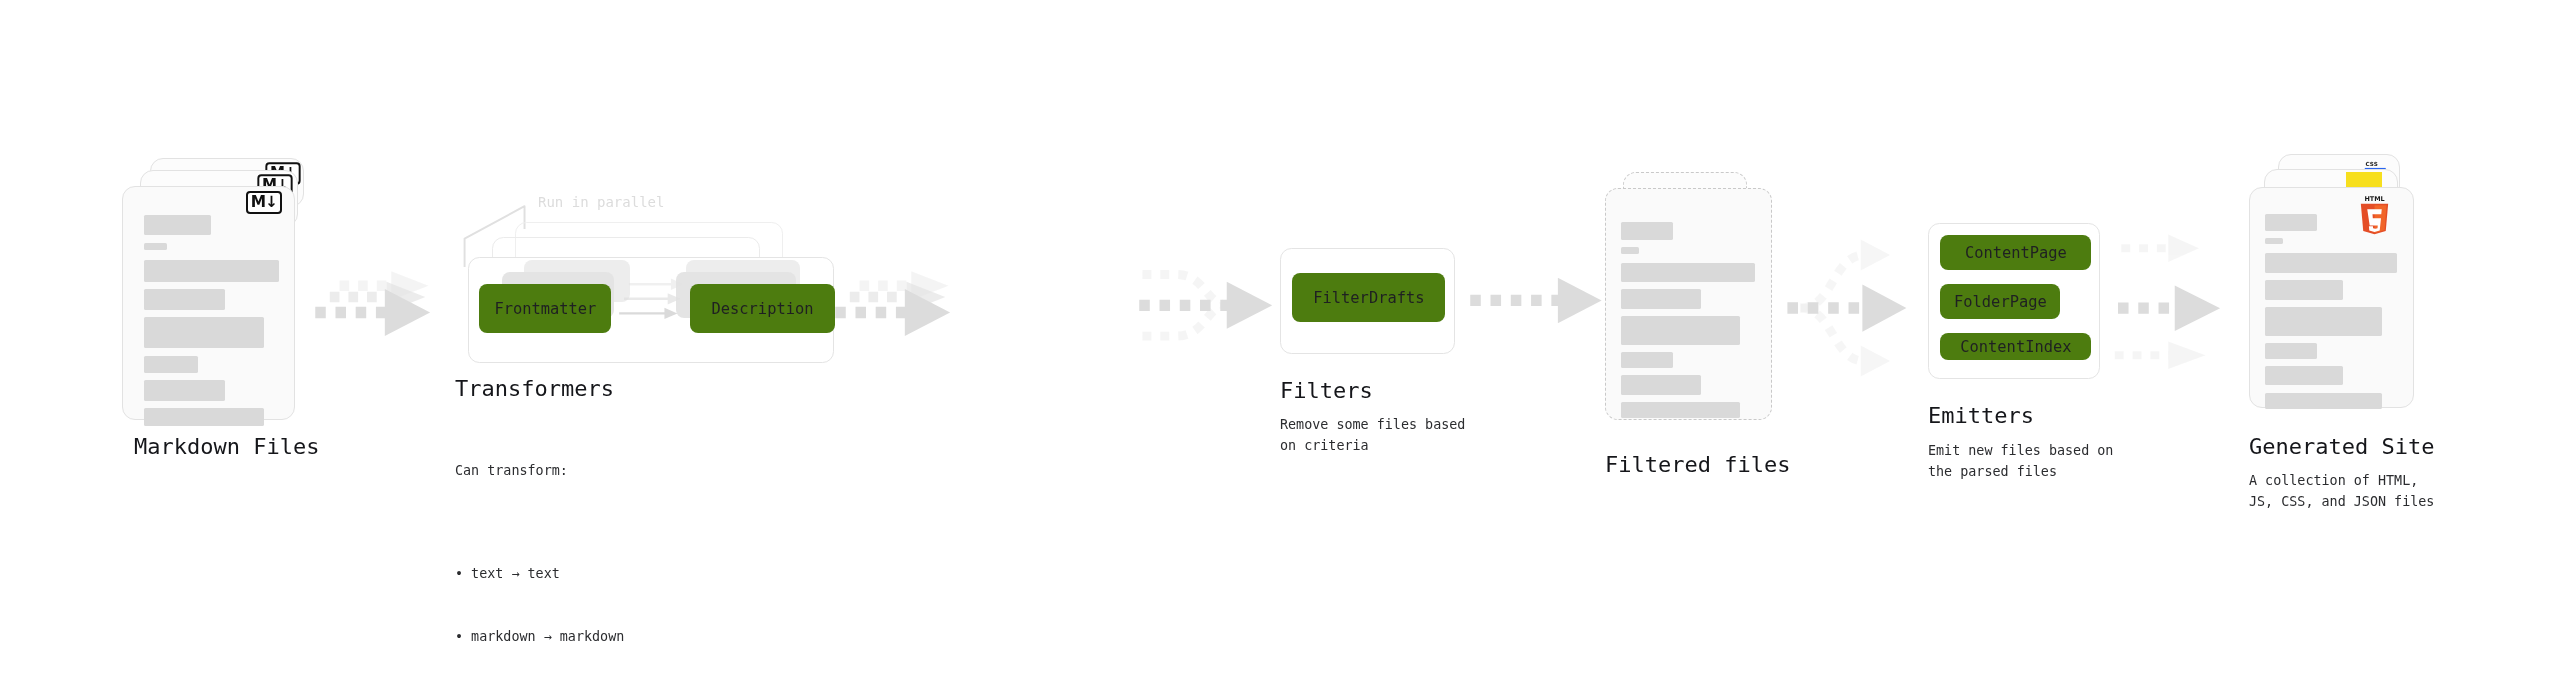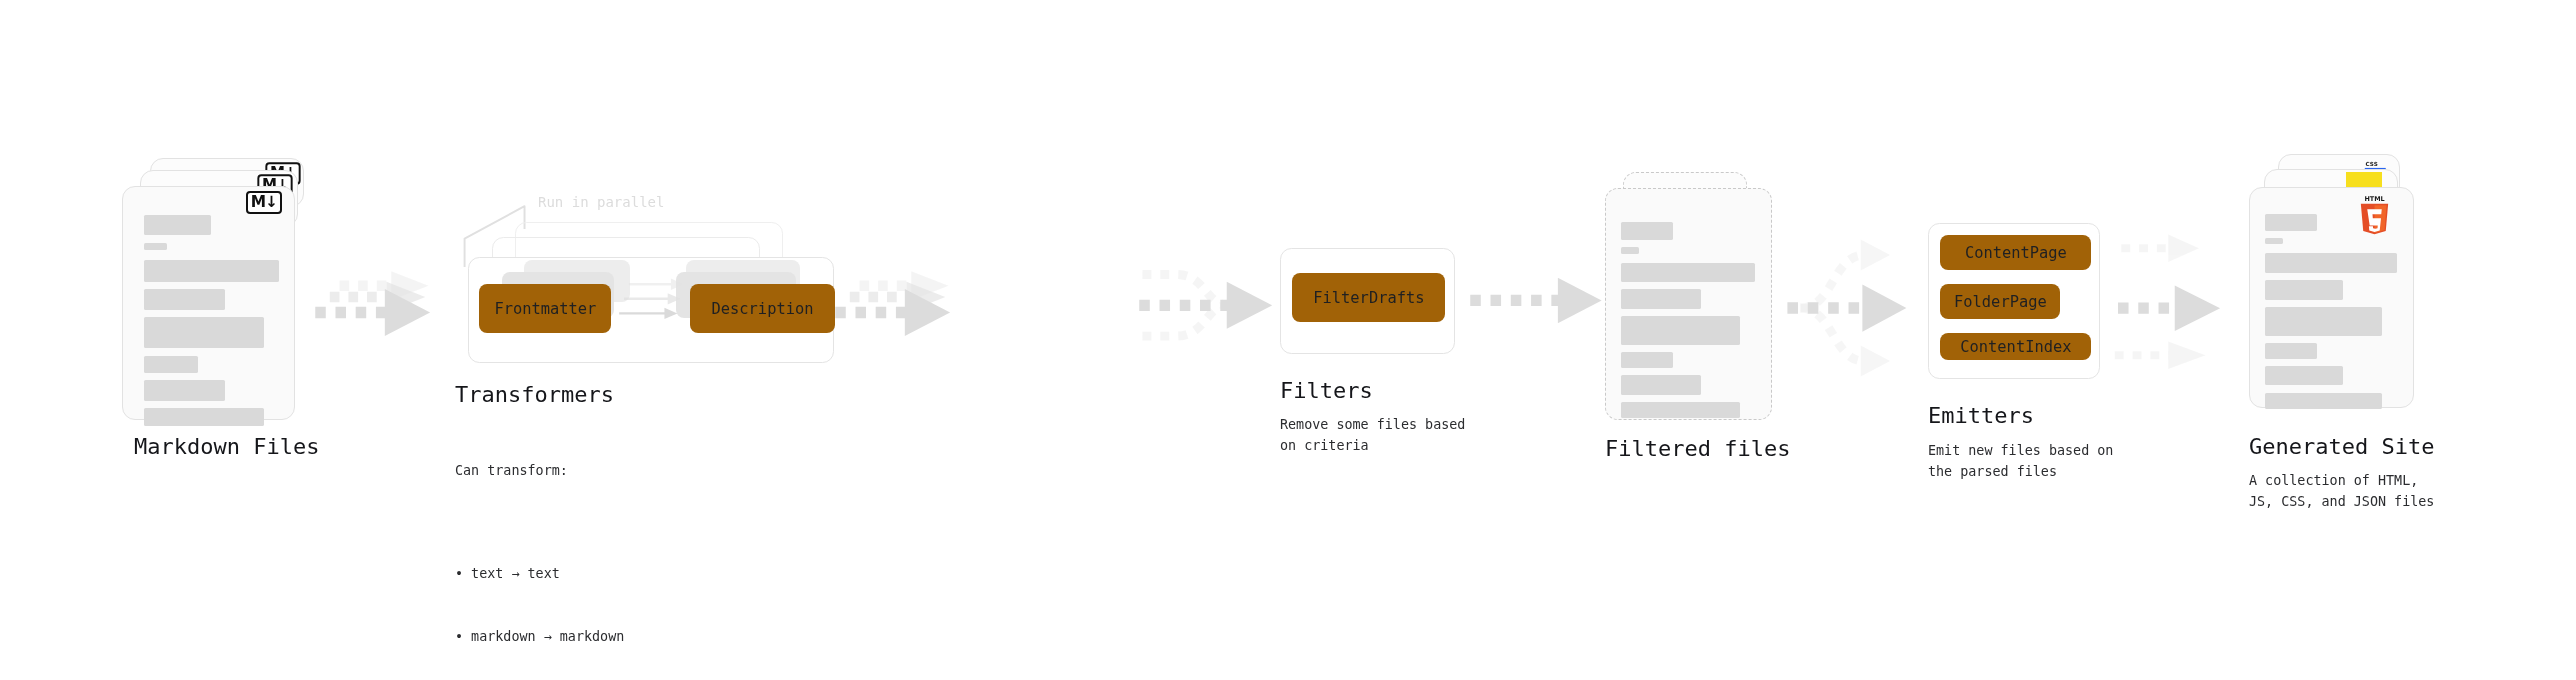--- a/index.html
+++ b/index.html
@@ -60,21 +60,21 @@
     border:1.6px solid #e4e4e4;
     border-radius:11.4px;
     background:#ffffff;
     box-sizing:border-box;
   }
   .groupbox.ghost2{border-color:#efefef;background:transparent;}
   .groupbox.ghost1{border-color:#ebebeb;background:transparent;}
 
   .pill{
     position:absolute;
-    background:#a16207;
+    background:#4d7c0f;
     border-radius:8.1px;
     display:flex;align-items:center;justify-content:center;
     font-size:15.4px;color:#1f2022;white-space:nowrap;
     box-sizing:border-box;
   }
   .pill.ghost2{background:#ededed;}
   .pill.ghost1{background:#e4e4e4;}
 
   
   .title{
@@ -181,21 +181,21 @@
       </g>
     </svg>
 
     <div class="pill" style="left:24.4px;top:97px;width:132px;height:49px;">
       <span>Frontmatter</span>
     </div>
     <div class="pill" style="left:235px;top:97px;width:145px;height:49px;">
       <span>Description</span>
     </div>
 
-    <div class="title" style="left:0px;top:189px;margin-top:6px;">Transformers</div>
+    <div class="title" style="left:0px;top:189px;">Transformers</div>
     <div class="sub" style="left:0px;top:232px;">
       <div>Can transform:</div>
       <ul class="bullets">
         <li>• text → text</li>
         <li>• markdown → markdown</li>
         
       </ul>
     </div>
   </div>
 
@@ -253,21 +253,21 @@
           <div class="ln" style="width:18px;height:6.5px;margin-bottom:9px;"></div>
           <div class="ln" style="width:134px;height:19.5px;"></div>
           <div class="ln" style="width:80px;height:19.5px;"></div>
           <div class="ln" style="width:119px;height:29px;"></div>
           <div class="ln" style="width:52px;height:15.4px;"></div>
           <div class="ln" style="width:80px;height:19.5px;"></div>
           <div class="ln" style="width:119px;height:16.3px;"></div>
         </div>
       </div>
     </div>
-    <div class="title" style="left:0px;top:264px;text-align:center;">Filtered files</div>
+    <div class="title" style="left:0px;top:280px;text-align:center;">Filtered files</div>
   </div>
 
   <svg class="abs-svg" style="left:1776px;top:229px;" width="163" height="163" viewBox="0 0 200 200">
     <g opacity="0.4">
       <path d="M30,97 C70,97 70,32 108,32" stroke="#eaeaea" stroke-width="11" stroke-dasharray="11 11" fill="none"></path>
       <path d="M104,13 L140,32 L104,51 Z" fill="#eaeaea"></path>
     </g>
     <g opacity="0.4">
       <path d="M30,97 C70,97 70,162 108,162" stroke="#eaeaea" stroke-width="11" stroke-dasharray="11 11" fill="none"></path>
       <path d="M104,143 L140,162 L104,181 Z" fill="#eaeaea"></path>

